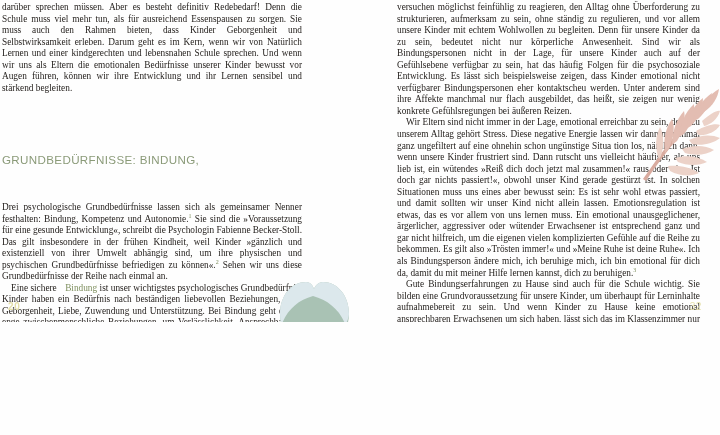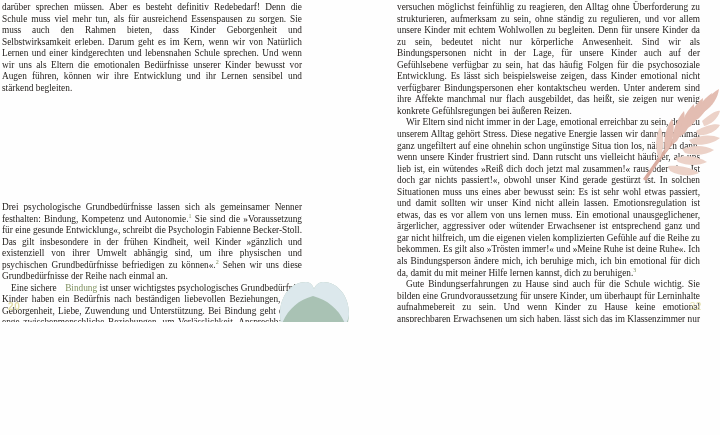--- a/index.html
+++ b/index.html
@@ -114,20 +114,21 @@
 
 <div class="spread">
 
   <div class="page page-left">
 
     <div class="textcol" style="top:2px;">
       <p class="tight">darüber sprechen müssen. Aber es besteht definitiv Redebedarf! Denn die Schule muss viel mehr tun, als für ausreichend Essenspausen zu sorgen. Sie muss auch den Rahmen bieten, dass Kinder Geborgenheit und Selbstwirksamkeit erleben. Darum geht es im Kern, wenn wir von Natürlich Lernen und einer kindgerechten und lebensnahen Schule sprechen. Und wenn wir uns als Eltern die emotionalen Bedürfnisse unserer Kinder bewusst vor Augen führen, können wir ihre Entwicklung und ihr Lernen sensibel und stärkend begleiten.</p>
     </div>
 
     <div class="hd-block">
+      <div class="heading">GRUNDBEDÜRFNISSE: BINDUNG,</div>
     </div>
 
     <div class="textcol" style="top:202px; width:300px;">
       <p class="tight"><span>Drei psychologische Grundbedürfnisse lassen sich als gemeinsamer Nenner festhalten: Bindung, Kompetenz und Autonomie.</span><span class="fn">1</span><span> Sie sind die »Voraussetzung für eine gesunde Entwicklung«, schreibt die Psychologin Fabienne Becker-Stoll. Das gilt insbesondere in der frühen Kindheit, weil Kinder »gänzlich und existenziell von ihrer Umwelt abhängig sind, um ihre physischen und psychischen Grundbedürfnisse befriedigen zu können«.</span><span class="fn">2</span><span> Sehen wir uns diese Grundbedürfnisse der Reihe nach einmal an.</span></p>
 
       <p class="tight indent"><span>Eine sichere </span><span class="kw">Bindung</span><span> ist unser wichtigstes psychologisches Grundbedürfnis. Kinder haben ein Bedürfnis nach beständigen liebevollen Beziehungen, nach Geborgenheit, Liebe, Zuwendung und Unterstützung. Bei Bindung geht es um enge zwischenmenschliche Beziehungen, um Verlässlichkeit, Ansprechbarkeit, Gemeinschaft, Nähe, Echtheit und Wärme. Kinder brauchen ein gutes und verlässliches Bindungsangebot, ein Gegenüber, das emotional verfügbar ist. Uns als Eltern ist klar, wie wichtig das ist. Wir</span></p>
     </div>
 
     <svg class="plant" viewBox="0 0 104 187">
       <path d="M52 96 C52 96 52 150 50 187 L58 187 C59 150 59 96 59 96 Z" fill="#a9c2b4"></path>

